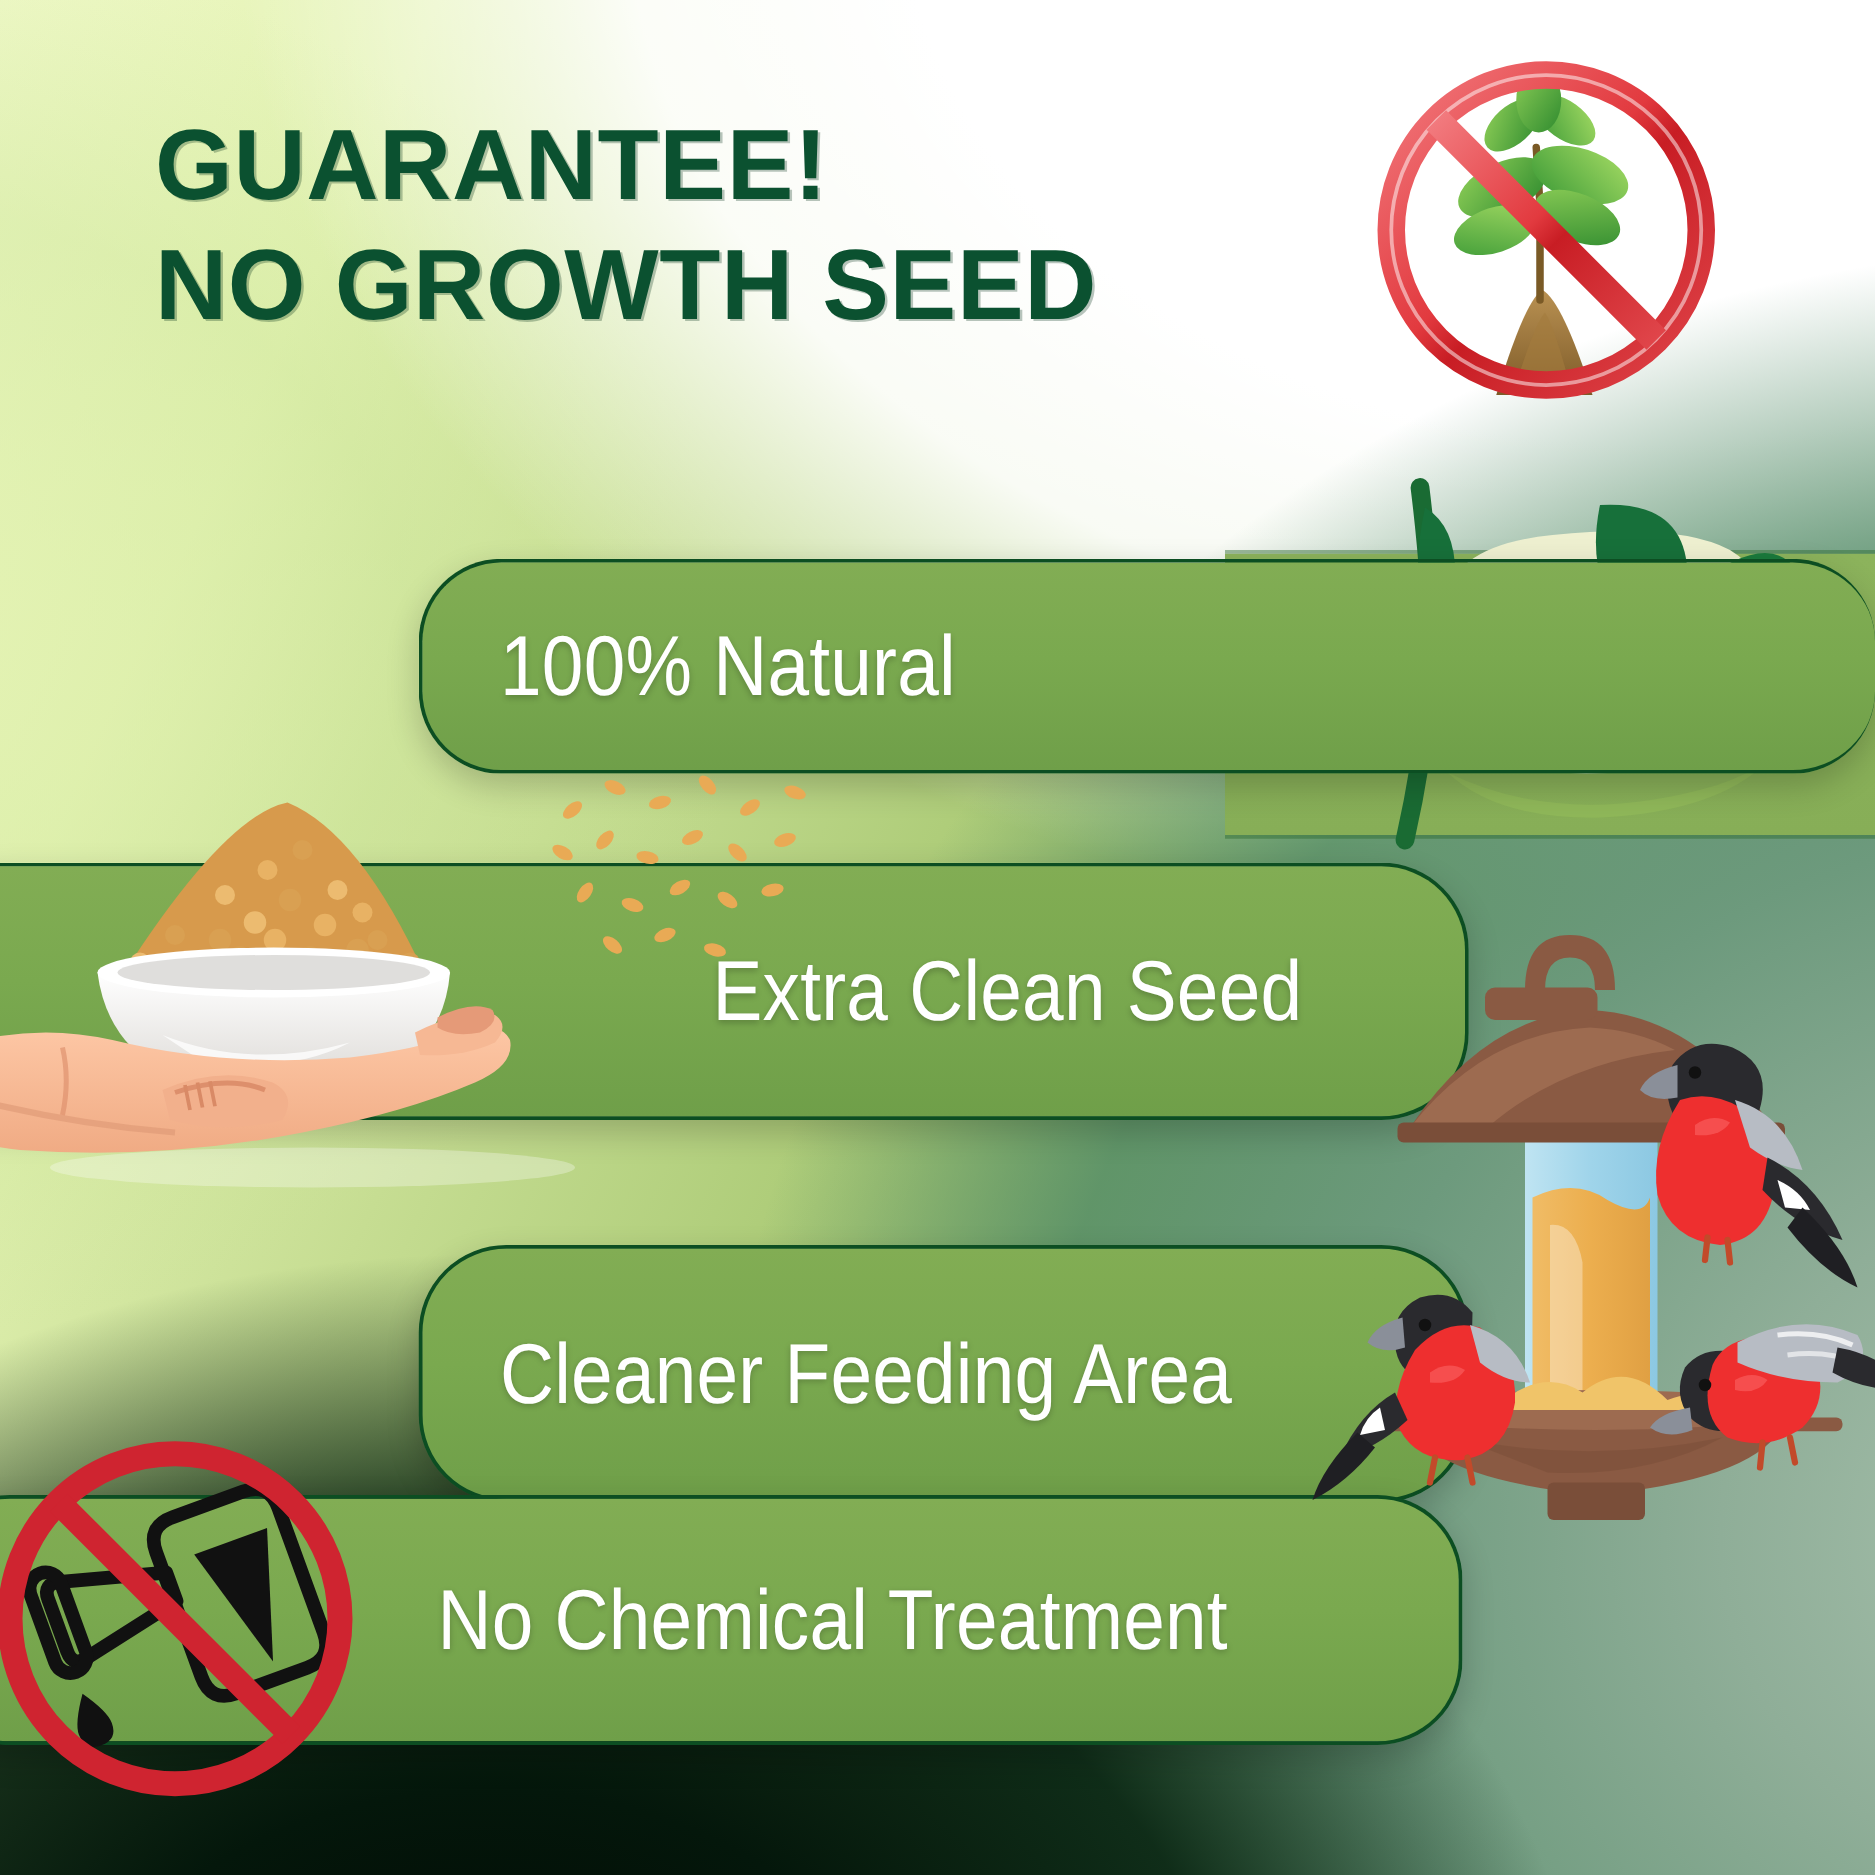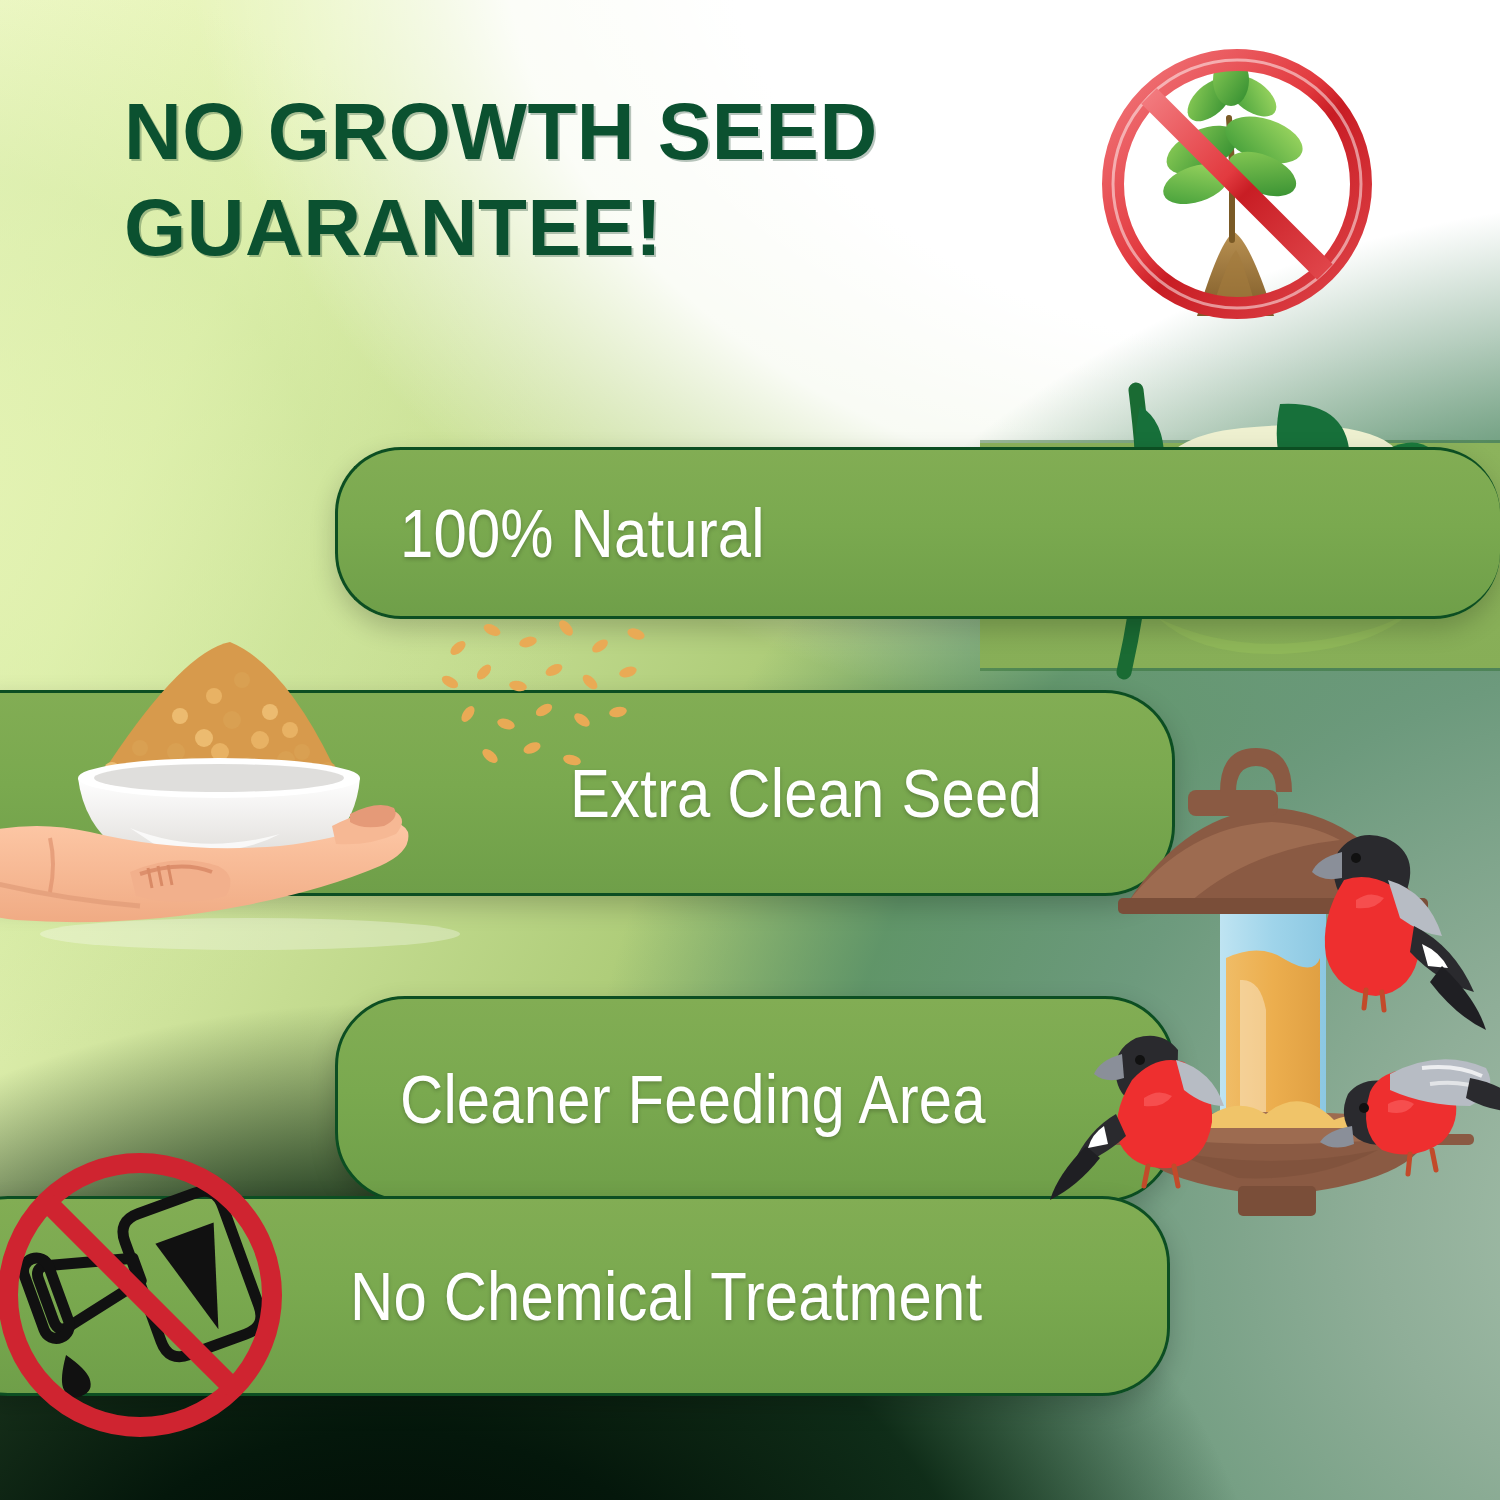--- a/index.html
+++ b/index.html
@@ -107,22 +107,22 @@
 
   <div class="bg-layer" id="bg-base"></div>
   <div class="bg-layer" id="bg-leftlight"></div>
   <div class="bg-layer" id="bg-topwhite"></div>
   <div class="bg-layer" id="bg-rightsage"></div>
   <div class="bg-layer" id="bg-botdark"></div>
 
   <div id="band-natural"></div>
 
   <div id="headline">
+    <span class="line">GUARANTEE!</span>
     <span class="line">NO GROWTH SEED</span>
-    <span class="line">GUARANTEE!</span>
   </div>
 
   <div class="art" id="art-noplant">
     <svg viewBox="0 0 290 280" width="290" height="280">
       <defs>
         <linearGradient id="gLeafA" x1="0" y1="0" x2="1" y2="1">
           <stop offset="0" stop-color="#8ece57"></stop>
             <stop offset="1" stop-color="#2f8b2f"></stop>
         </linearGradient>
         <linearGradient id="gLeafB" x1="1" y1="0" x2="0" y2="1">

